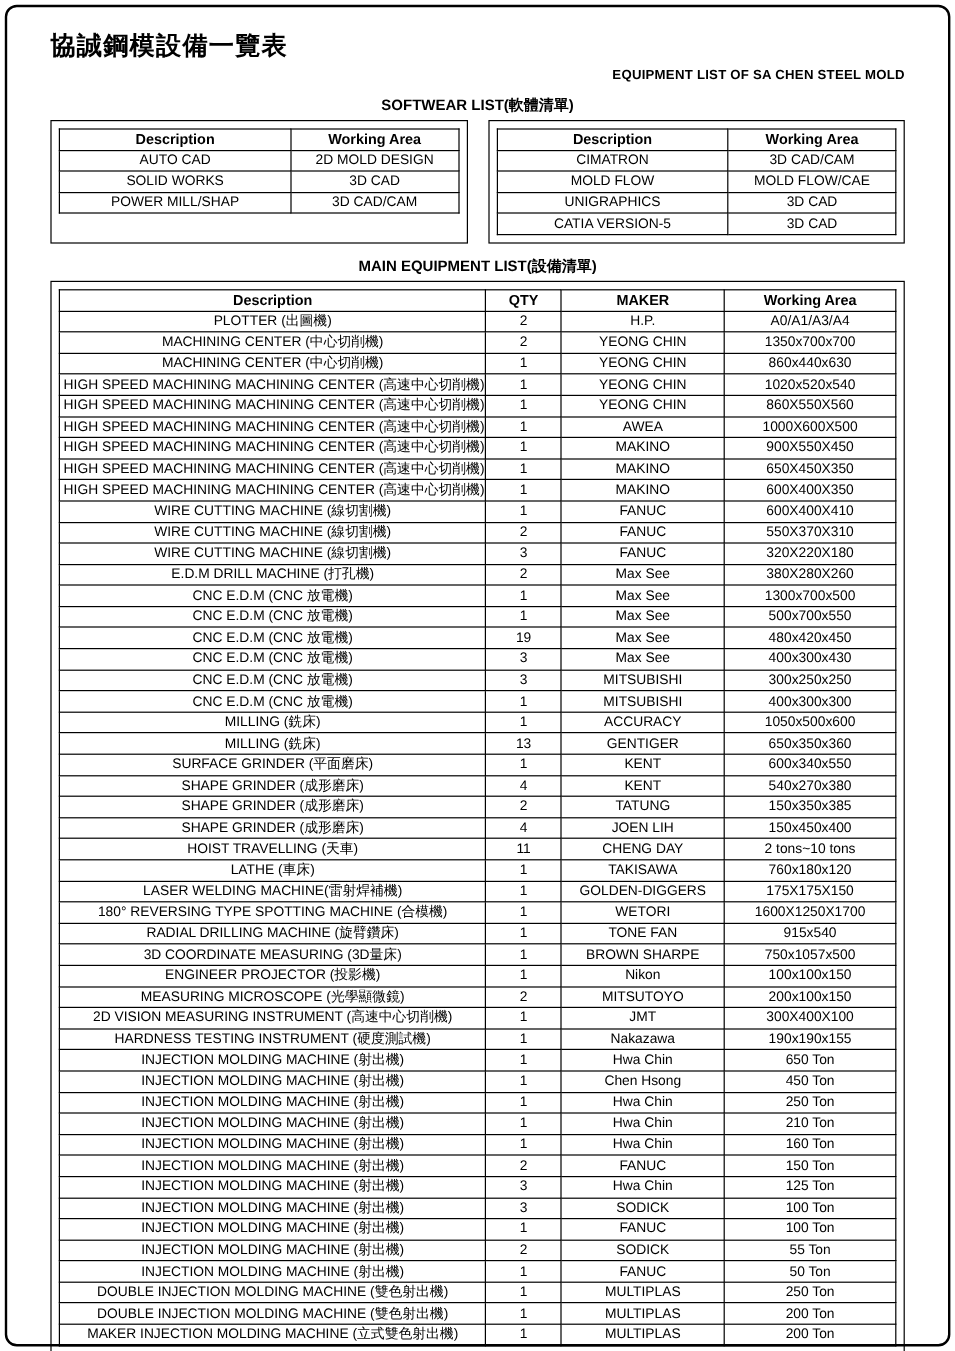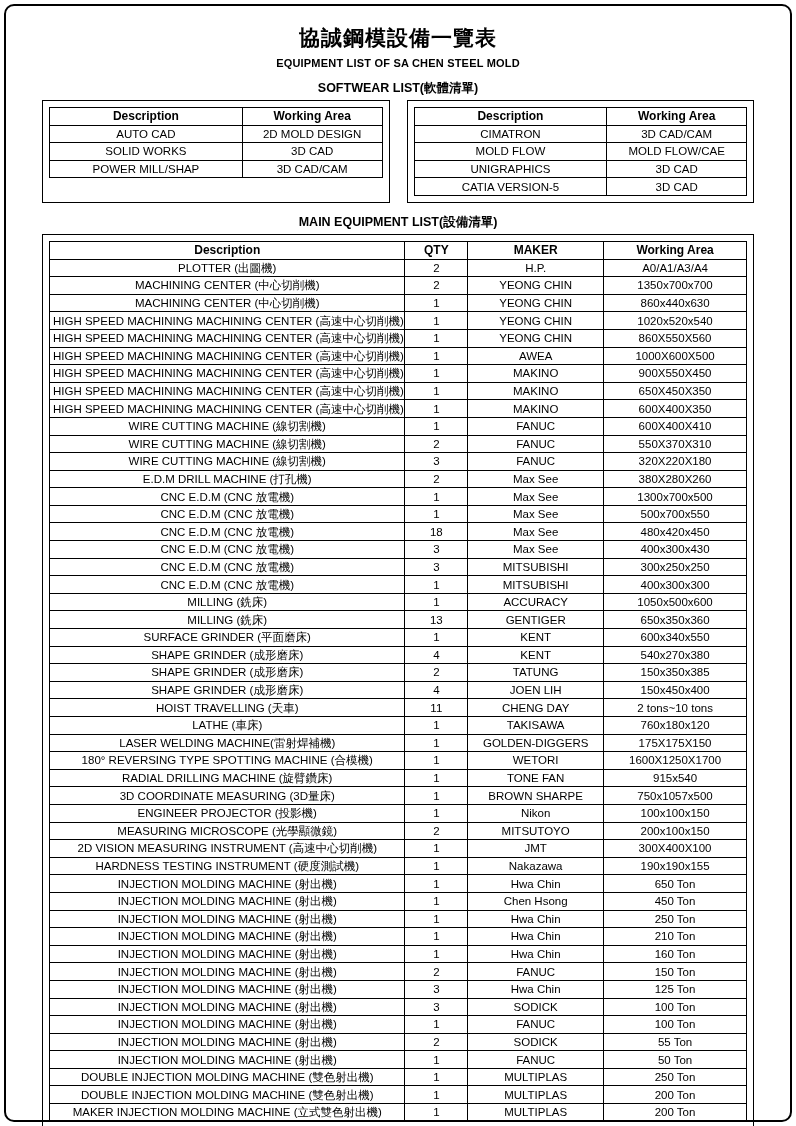--- a/index.html
+++ b/index.html
@@ -7,24 +7,24 @@
     width:796px;height:1126px;background:#fff;position:relative;
     font-family:"Liberation Sans","DejaVu Sans",sans-serif;color:#000;
     -webkit-font-smoothing:antialiased;
   }
   .page-frame{
     position:absolute;left:4px;top:4px;right:4px;bottom:4px;
     border:2.5px solid #000;border-radius:10px;pointer-events:none;
   }
   .content{padding:24px 42px 0 42px;}
   .doc-title{
-    margin:0;text-align:center;font-size:21px;font-weight:bold;letter-spacing:1px;
+    margin:0;font-size:21px;font-weight:bold;letter-spacing:1px;
   }
   .doc-subtitle{
-    margin-top:5px;text-align:center;font-size:11px;font-weight:bold;letter-spacing:.2px;
+    margin-top:5px;text-align:right;font-size:11px;font-weight:bold;letter-spacing:.2px;
   }
   .section-heading{
     text-align:center;font-size:12.5px;font-weight:bold;margin-top:11px;margin-bottom:3px;
   }
   .sw-tables{display:flex;gap:17px;}
   .tbl-wrap{
     border:1px solid #000;padding:6px;background:#fff;
   }
   .sw-tables .tbl-wrap{flex:1;}
   table{border-collapse:collapse;width:100%;table-layout:fixed;}
@@ -223,21 +223,21 @@
             <td>1300x700x500</td>
           </tr>
           <tr>
             <td>CNC E.D.M (CNC 放電機)</td>
             <td>1</td>
             <td>Max See</td>
             <td>500x700x550</td>
           </tr>
           <tr>
             <td>CNC E.D.M (CNC 放電機)</td>
-            <td>18</td>
+            <td>19</td>
             <td>Max See</td>
             <td>480x420x450</td>
           </tr>
           <tr>
             <td>CNC E.D.M (CNC 放電機)</td>
             <td>3</td>
             <td>Max See</td>
             <td>400x300x430</td>
           </tr>
           <tr>

